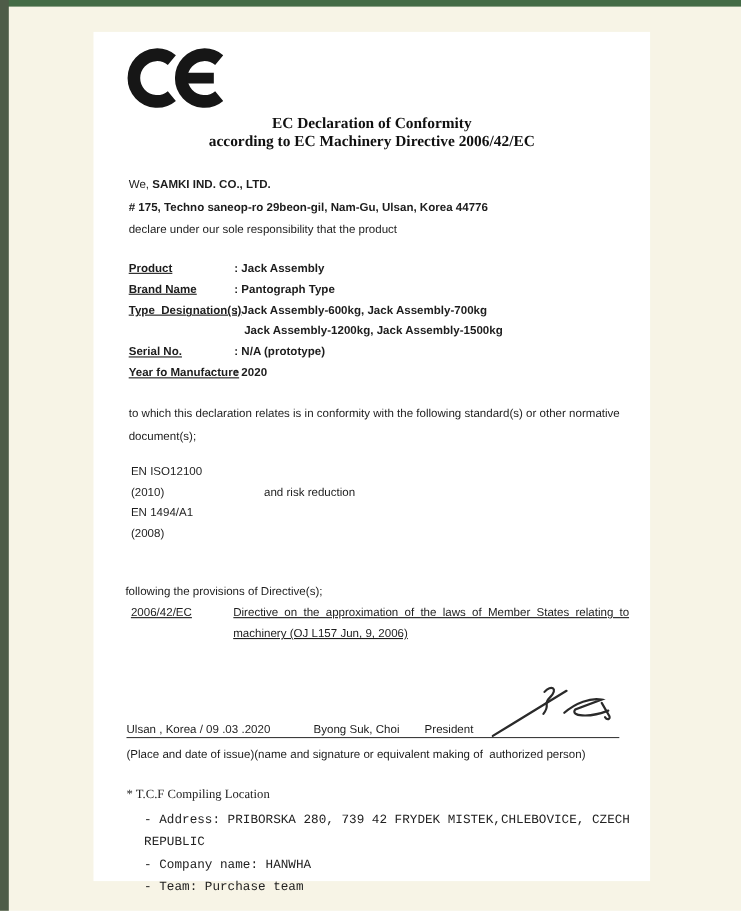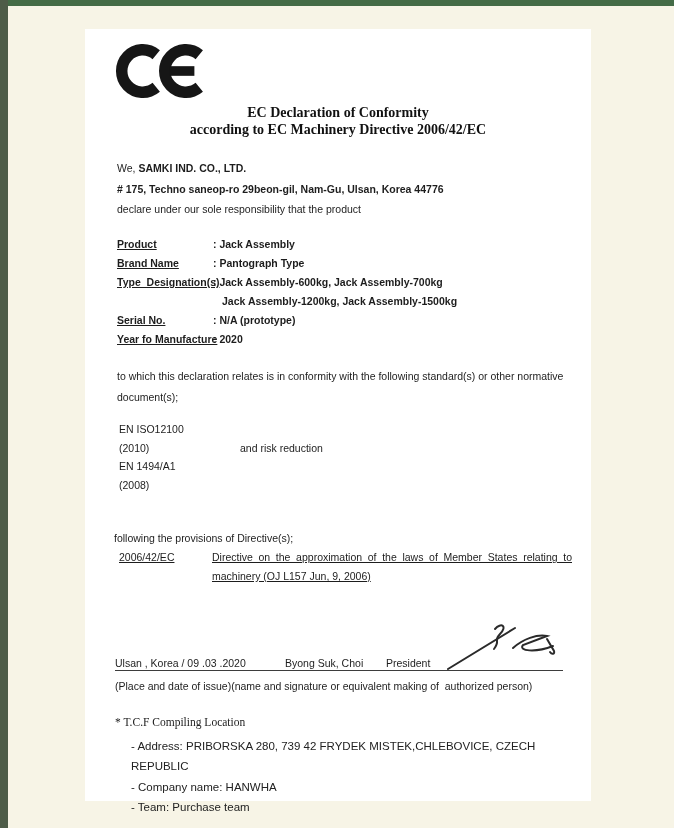--- a/index.html
+++ b/index.html
@@ -48,21 +48,21 @@
 
   .sig-scribble{left:350px;top:592px;width:140px;height:52px;}
   .sig-rule{left:30px;top:641px;width:448px;height:0;border-top:1.6px solid #3d3d3d;}
   .sig-text{top:628px;font-size:10.5px;line-height:13px;white-space:pre;}
   .sig-place{left:30px;}
   .sig-name{left:200px;}
   .sig-role{left:301px;}
   .sig-caption{left:30px;top:651px;font-size:10.5px;white-space:pre;}
 
   .tcf-heading{left:30px;top:687px;font-family:"Liberation Serif",serif;font-size:11.5px;color:#222;}
-  .tcf-items{left:46px;top:707px;font-family:Liberation Sans, sans-serif;font-size:11.5px;line-height:20.3px;color:#222;}
+  .tcf-items{left:46px;top:707px;font-family:Liberation Mono, monospace;font-size:11.5px;line-height:20.3px;color:#222;}
 </style>
 </head>
 <body>
 
 <div class="edge-top"></div>
 <div class="edge-left"></div>
 
 <div class="paper">
 
   <div class="ce">

